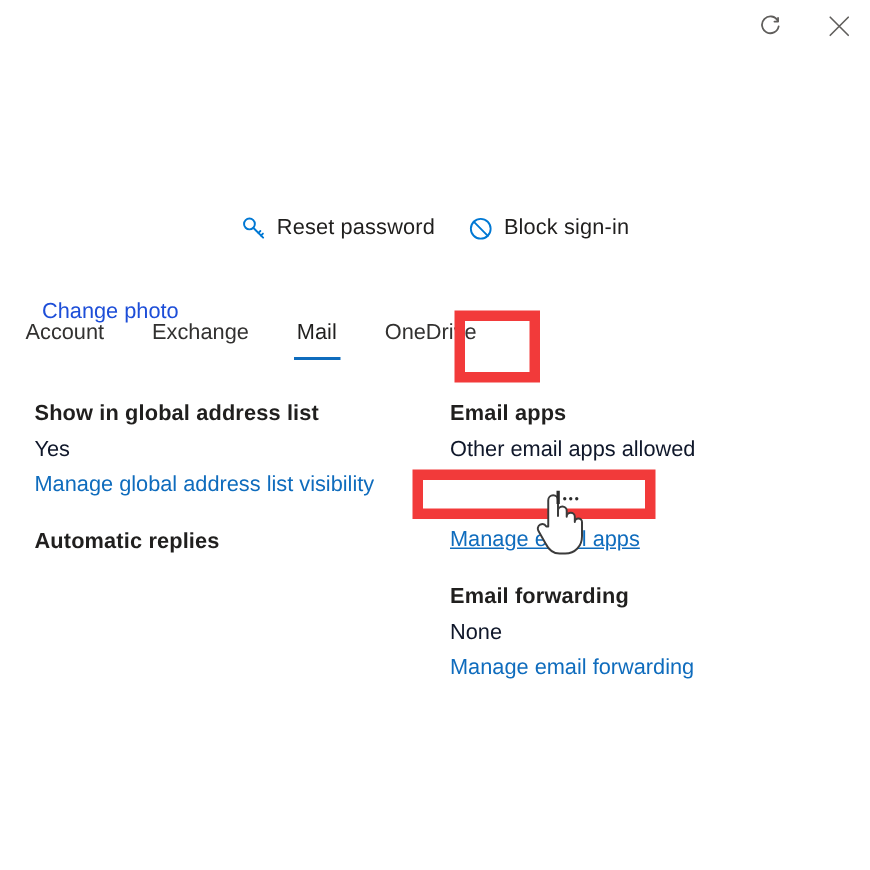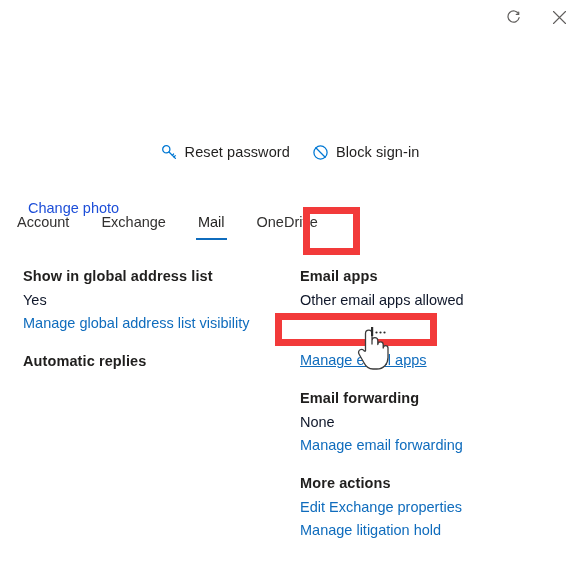--- a/index.html
+++ b/index.html
@@ -265,25 +265,20 @@
       <div class="section-value">Other email apps allowed</div>
       <div class="section-link hovered">Manage email apps</div>
     </div>
 
     <div class="section">
       <div class="section-title">Email forwarding</div>
       <div class="section-value">None</div>
       <div class="section-link">Manage email forwarding</div>
     </div>
 
-    <div class="section">
-      <div class="section-title">More actions</div>
-      <div class="section-link">Edit Exchange properties</div>
-      <div class="section-link">Manage litigation hold</div>
-    </div>
 
   </div>
 
 </div>
 
 <div class="annot annot-mail"></div>
 <div class="annot annot-manage-email-apps"></div>
 
 <div class="hand-cursor">
   <svg width="34" height="44" viewBox="0 0 34 44" fill="none">

